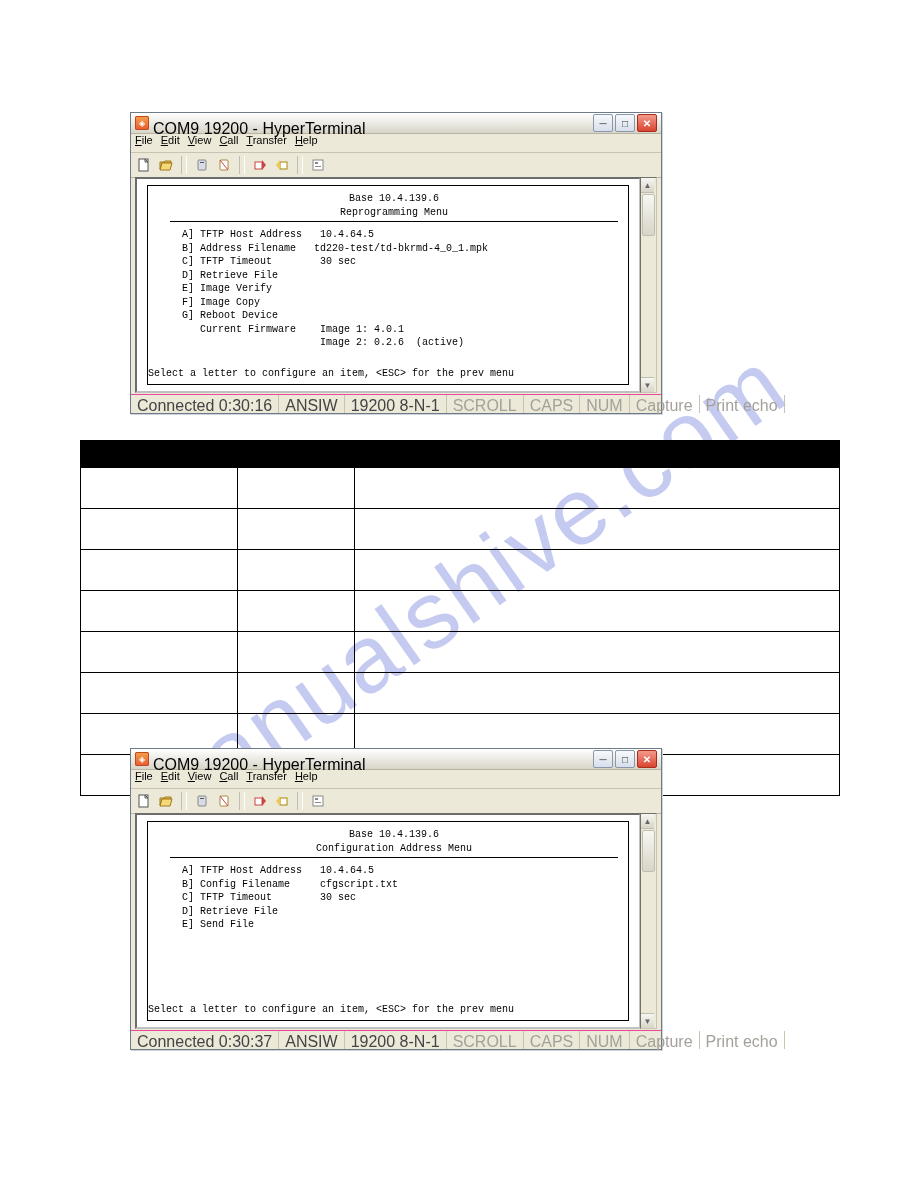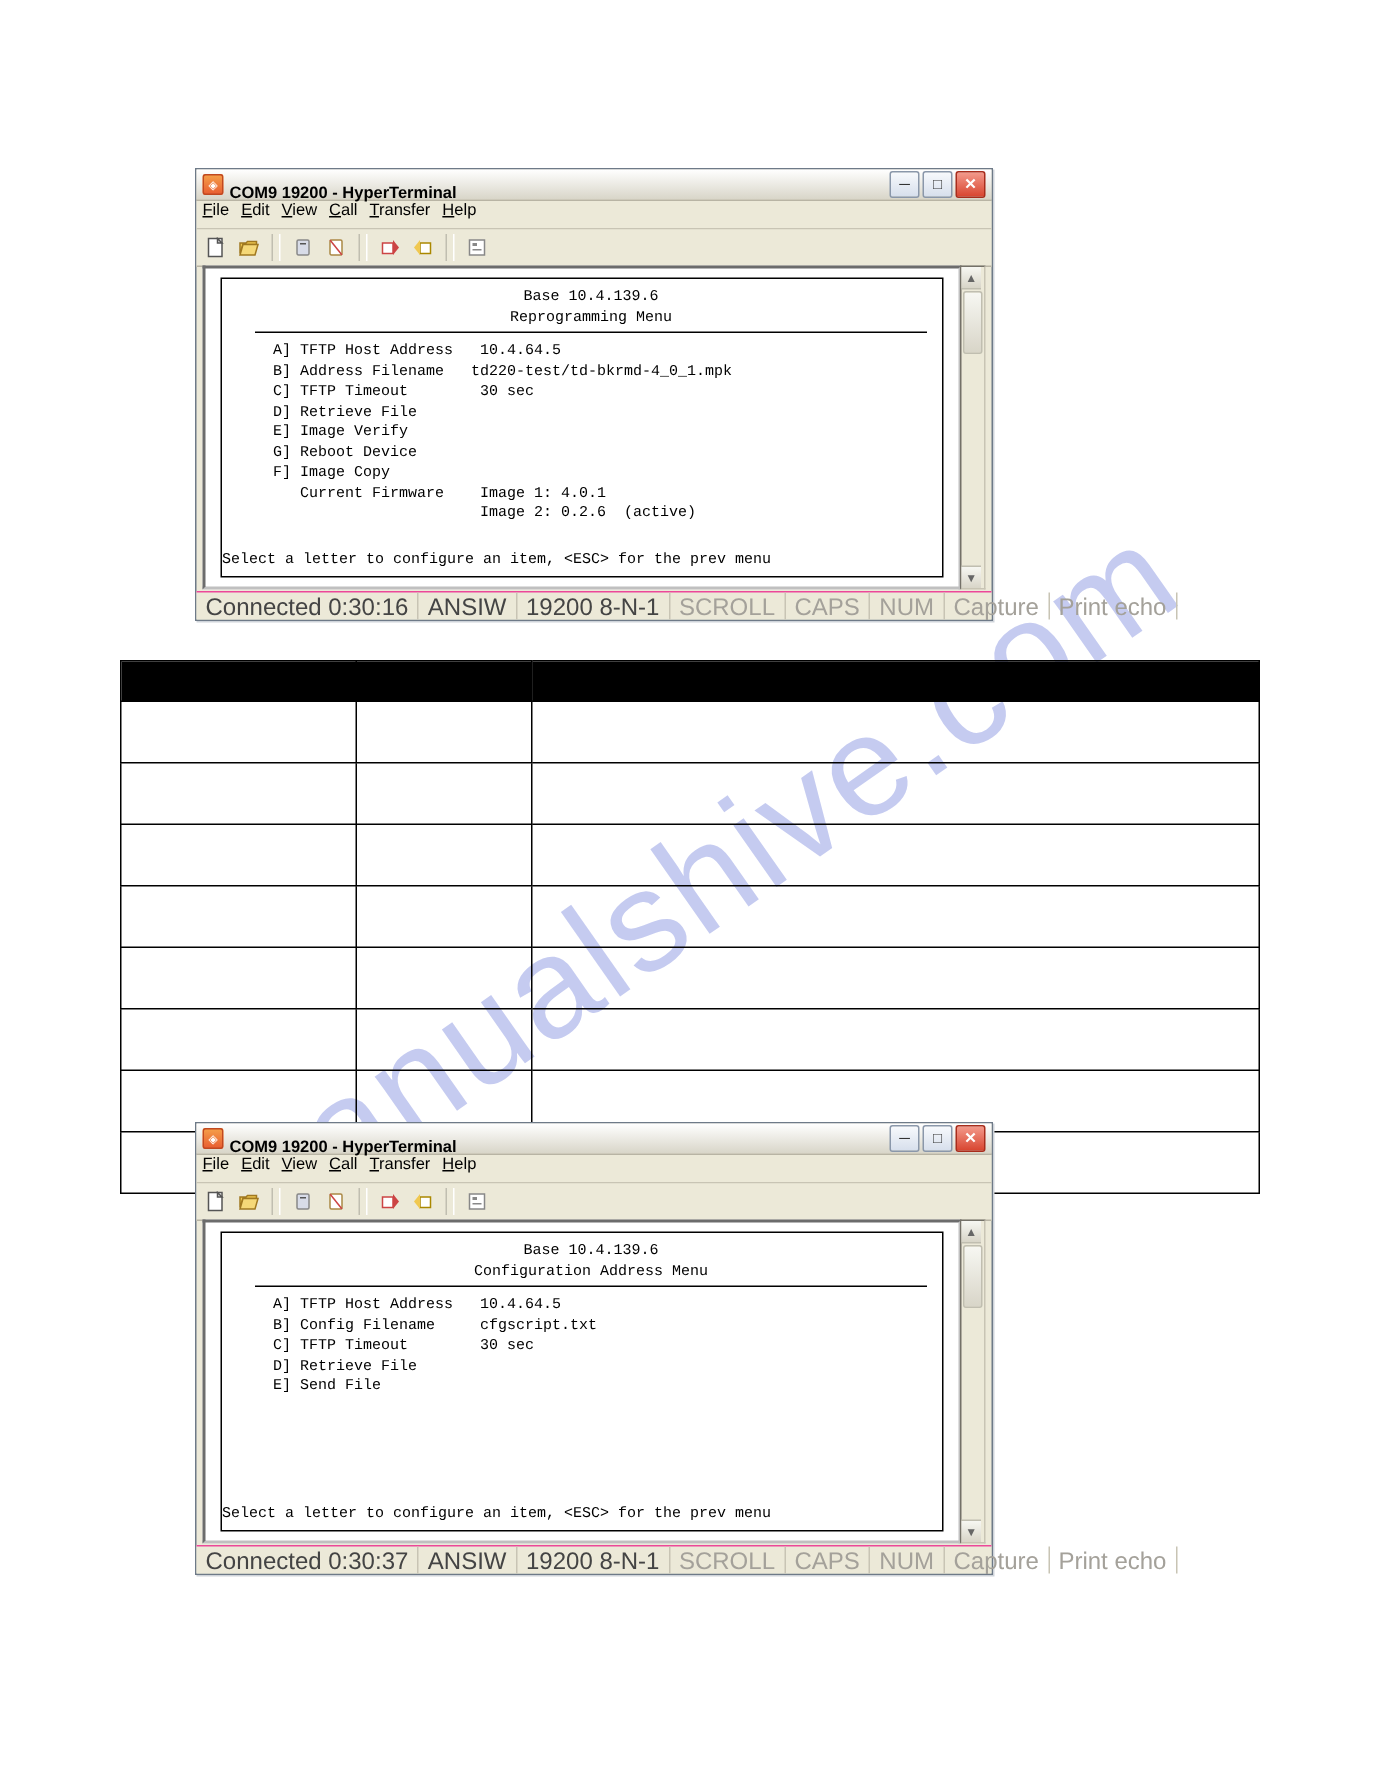--- a/index.html
+++ b/index.html
@@ -55,21 +55,21 @@
     gap: 4px;
   }
   .ti-icon {
     width: 14px; height: 14px;
     background: linear-gradient(#f5a24a,#e85a30);
     border-radius: 2px;
     box-shadow: inset 0 0 0 1px #c04820;
     display:flex;align-items:center;justify-content:center;
     color:#fff;font-size:8px;
   }
-  .ti-title { flex: 1; font-weight: bold; color: #000; font-size: 11px; margin-top: 12px; }
+  .ti-title { flex: 1; font-weight: normal; color: #000; font-size: 16px; margin-top: 12px; }
   .winbtns { display:flex; gap:2px; }
   .winbtn {
     width: 18px; height: 16px;
     border: 1px solid #8a97aa;
     background: linear-gradient(#f7f9fc,#d7dfec);
     border-radius: 2px;
     display:flex;align-items:center;justify-content:center;
     font-size:10px;color:#333;
   }
   .winbtn.close {
@@ -242,22 +242,22 @@
   <div class="term-container">
     <div class="term-inner">
       <div class="term-heading">Base 10.4.139.6</div>
       <div class="term-heading">Reprogramming Menu</div>
       <div class="term-hr"></div>
       <div class="term-row">  A] TFTP Host Address   10.4.64.5</div>
       <div class="term-row">  B] Address Filename   td220-test/td-bkrmd-4_0_1.mpk</div>
       <div class="term-row">  C] TFTP Timeout        30 sec</div>
       <div class="term-row">  D] Retrieve File</div>
       <div class="term-row">  E] Image Verify</div>
+      <div class="term-row">  F] Image Copy</div>
       <div class="term-row">  G] Reboot Device</div>
-      <div class="term-row">  F] Image Copy</div>
       <div class="term-row">     Current Firmware    Image 1: 4.0.1</div>
       <div class="term-row">                         Image 2: 0.2.6  (active)</div>
       <div class="term-footer">Select a letter to configure an item, &lt;ESC&gt; for the prev menu</div>
     </div>
   </div>
   <div class="scrollbar">
     <div class="sb-btn">▲</div>
     <div class="sb-thumb"></div>
     <div class="sb-btn bot">▼</div>
   </div>

